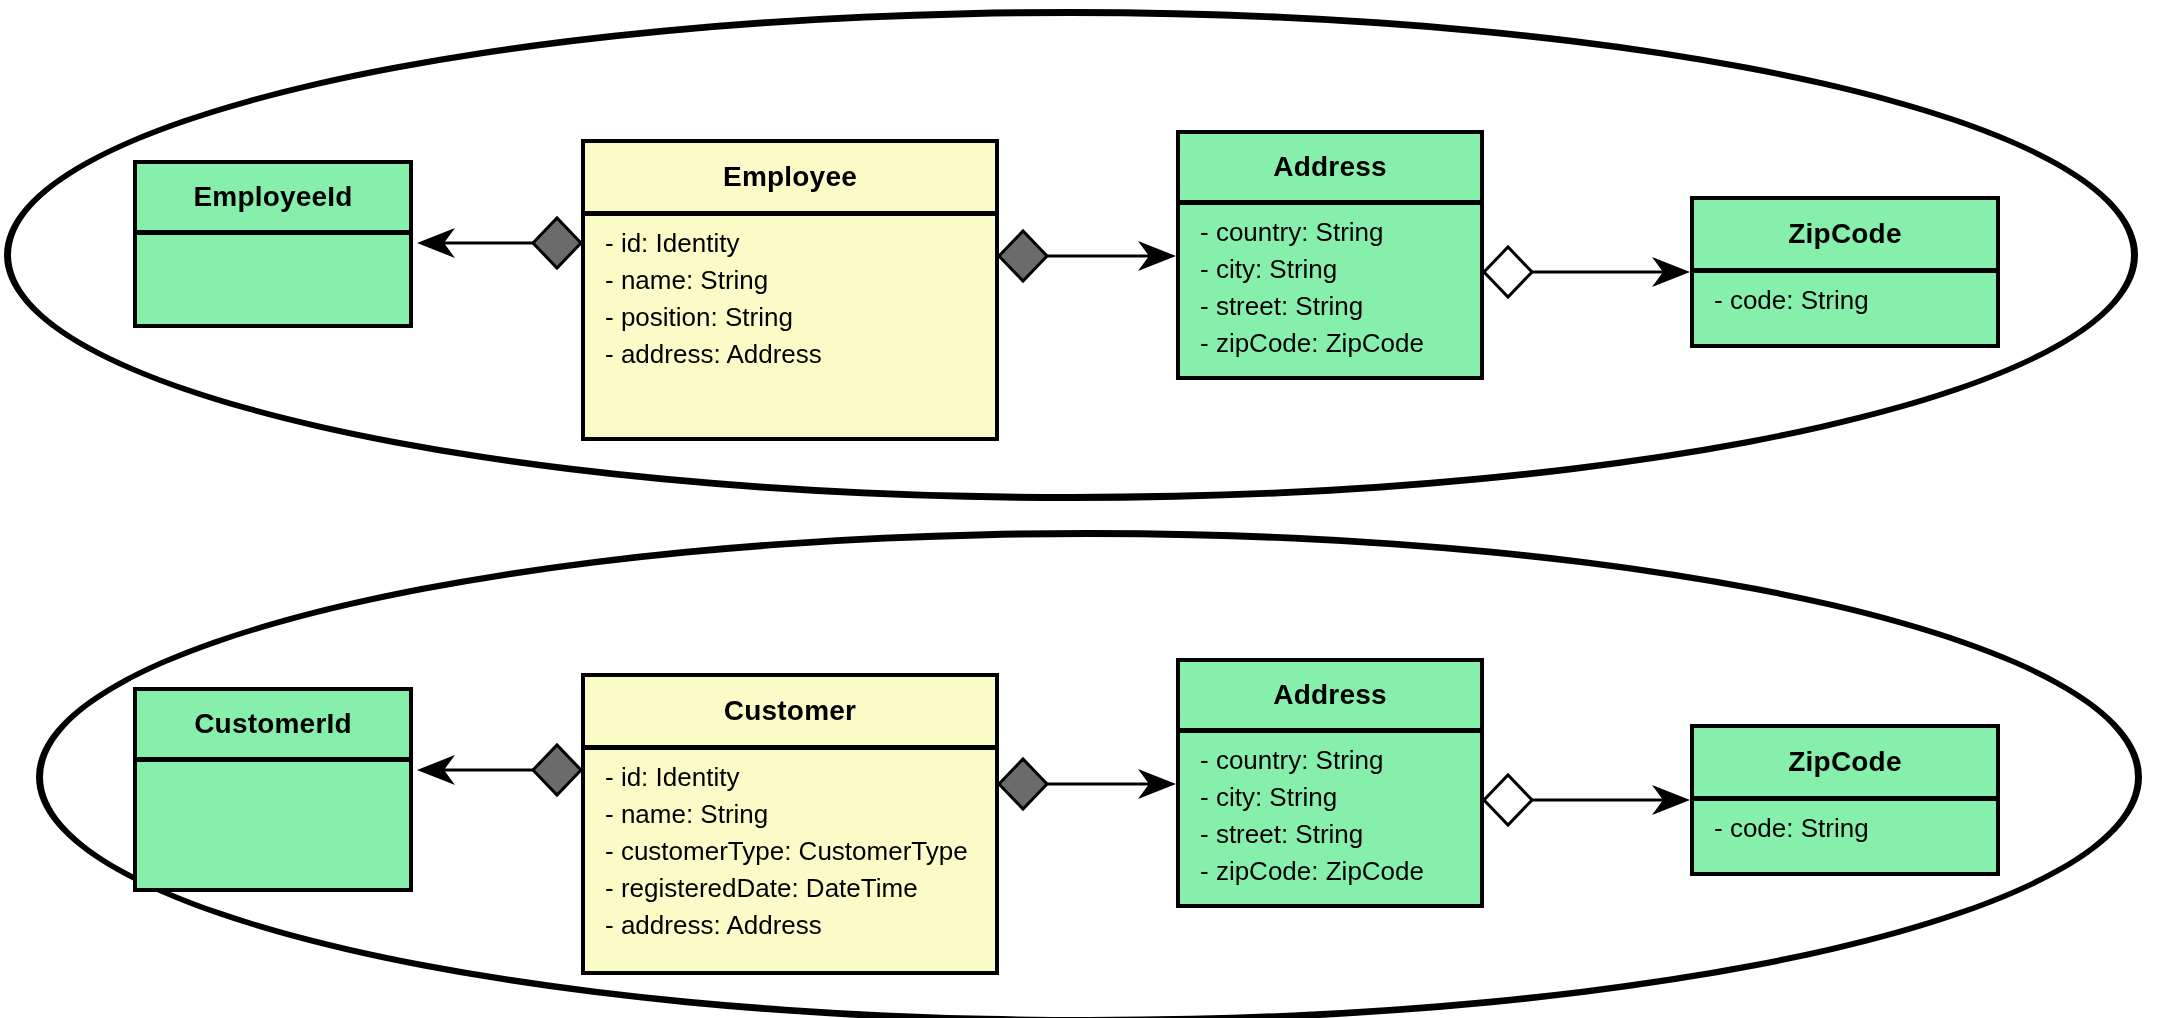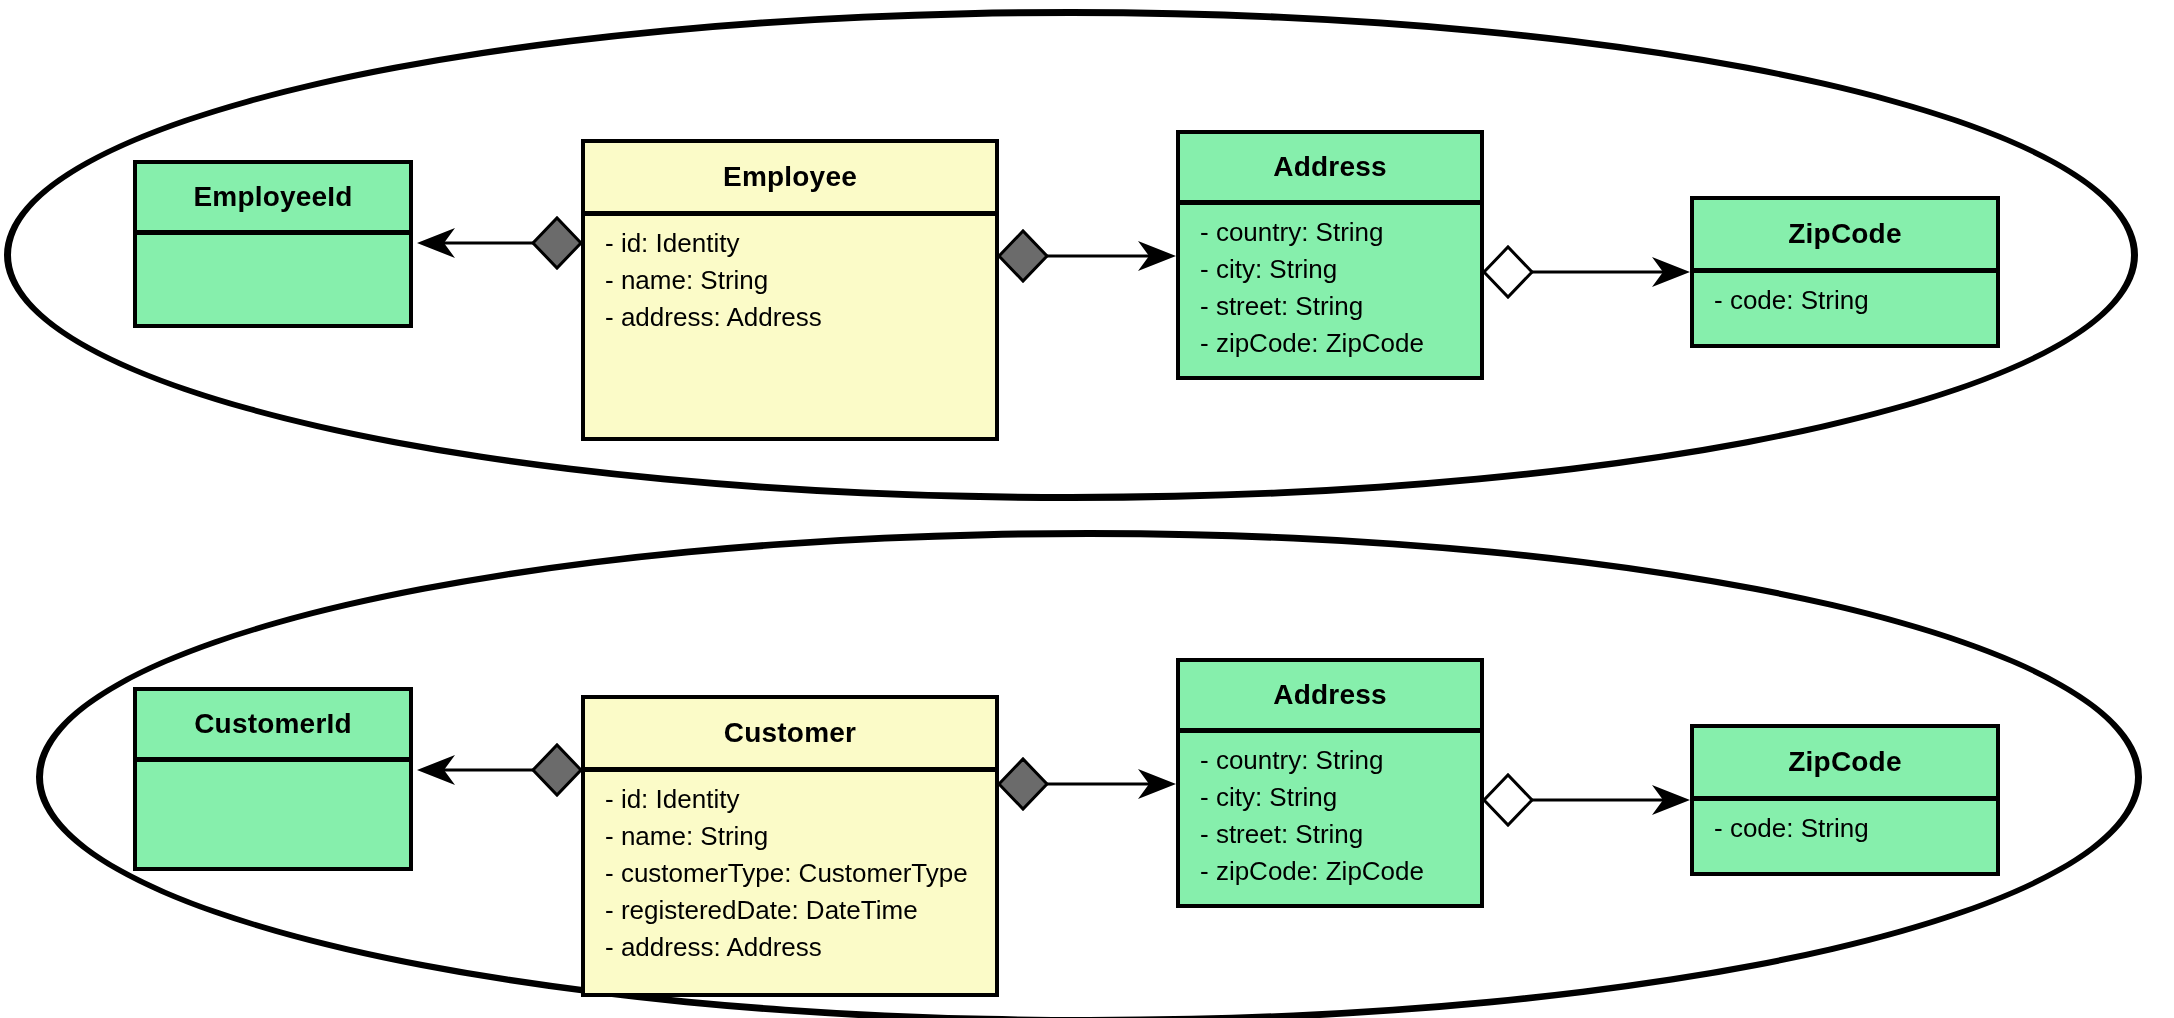--- a/index.html
+++ b/index.html
@@ -109,20 +109,21 @@
   <div class="class-box fill-vo" style="left:133px; top:160px; width:280px; height:168px;justify-content:center;">
     <div class="class-title" style="height:66px;">EmployeeId</div>
     <div class="class-body"></div>
   </div>
 
   <div class="class-box fill-entity" style="left:581px; top:104px; width:418px; height:302px;">
     <div class="class-title" style="height:68px;">Employee</div>
     <div class="class-body">
       <div class="class-attr">- id: Identity</div>
       <div class="class-attr">- name: String</div>
+      <div class="class-attr">- position: String</div>
       <div class="class-attr">- address: Address</div>
     </div>
   </div>
 
   <div class="class-box fill-vo" style="left:1176px; top:130px; width:308px; height:250px;">
     <div class="class-title" style="height:66px;">Address</div>
     <div class="class-body">
       <div class="class-attr">- country: String</div>
       <div class="class-attr">- city: String</div>
       <div class="class-attr">- street: String</div>
@@ -130,26 +131,26 @@
     </div>
   </div>
 
   <div class="class-box fill-vo" style="left:1690px; top:196px; width:310px; height:152px;">
     <div class="class-title" style="height:68px;">ZipCode</div>
     <div class="class-body">
       <div class="class-attr">- code: String</div>
     </div>
   </div>
 
-  <div class="class-box fill-vo" style="left:133px; top:687px; width:280px; height:184px;">
+  <div class="class-box fill-vo" style="left:133px; top:687px; width:280px; height:205px;">
     <div class="class-title" style="height:66px;">CustomerId</div>
     <div class="class-body"></div>
   </div>
 
-  <div class="class-box fill-entity" style="left:581px; top:660px; width:418px; height:302px;">
+  <div class="class-box fill-entity" style="left:581px; top:638px; width:418px; height:302px;">
     <div class="class-title" style="height:68px;">Customer</div>
     <div class="class-body">
       <div class="class-attr">- id: Identity</div>
       <div class="class-attr">- name: String</div>
       <div class="class-attr">- customerType: CustomerType</div>
       <div class="class-attr">- registeredDate: DateTime</div>
       <div class="class-attr">- address: Address</div>
     </div>
   </div>
 

